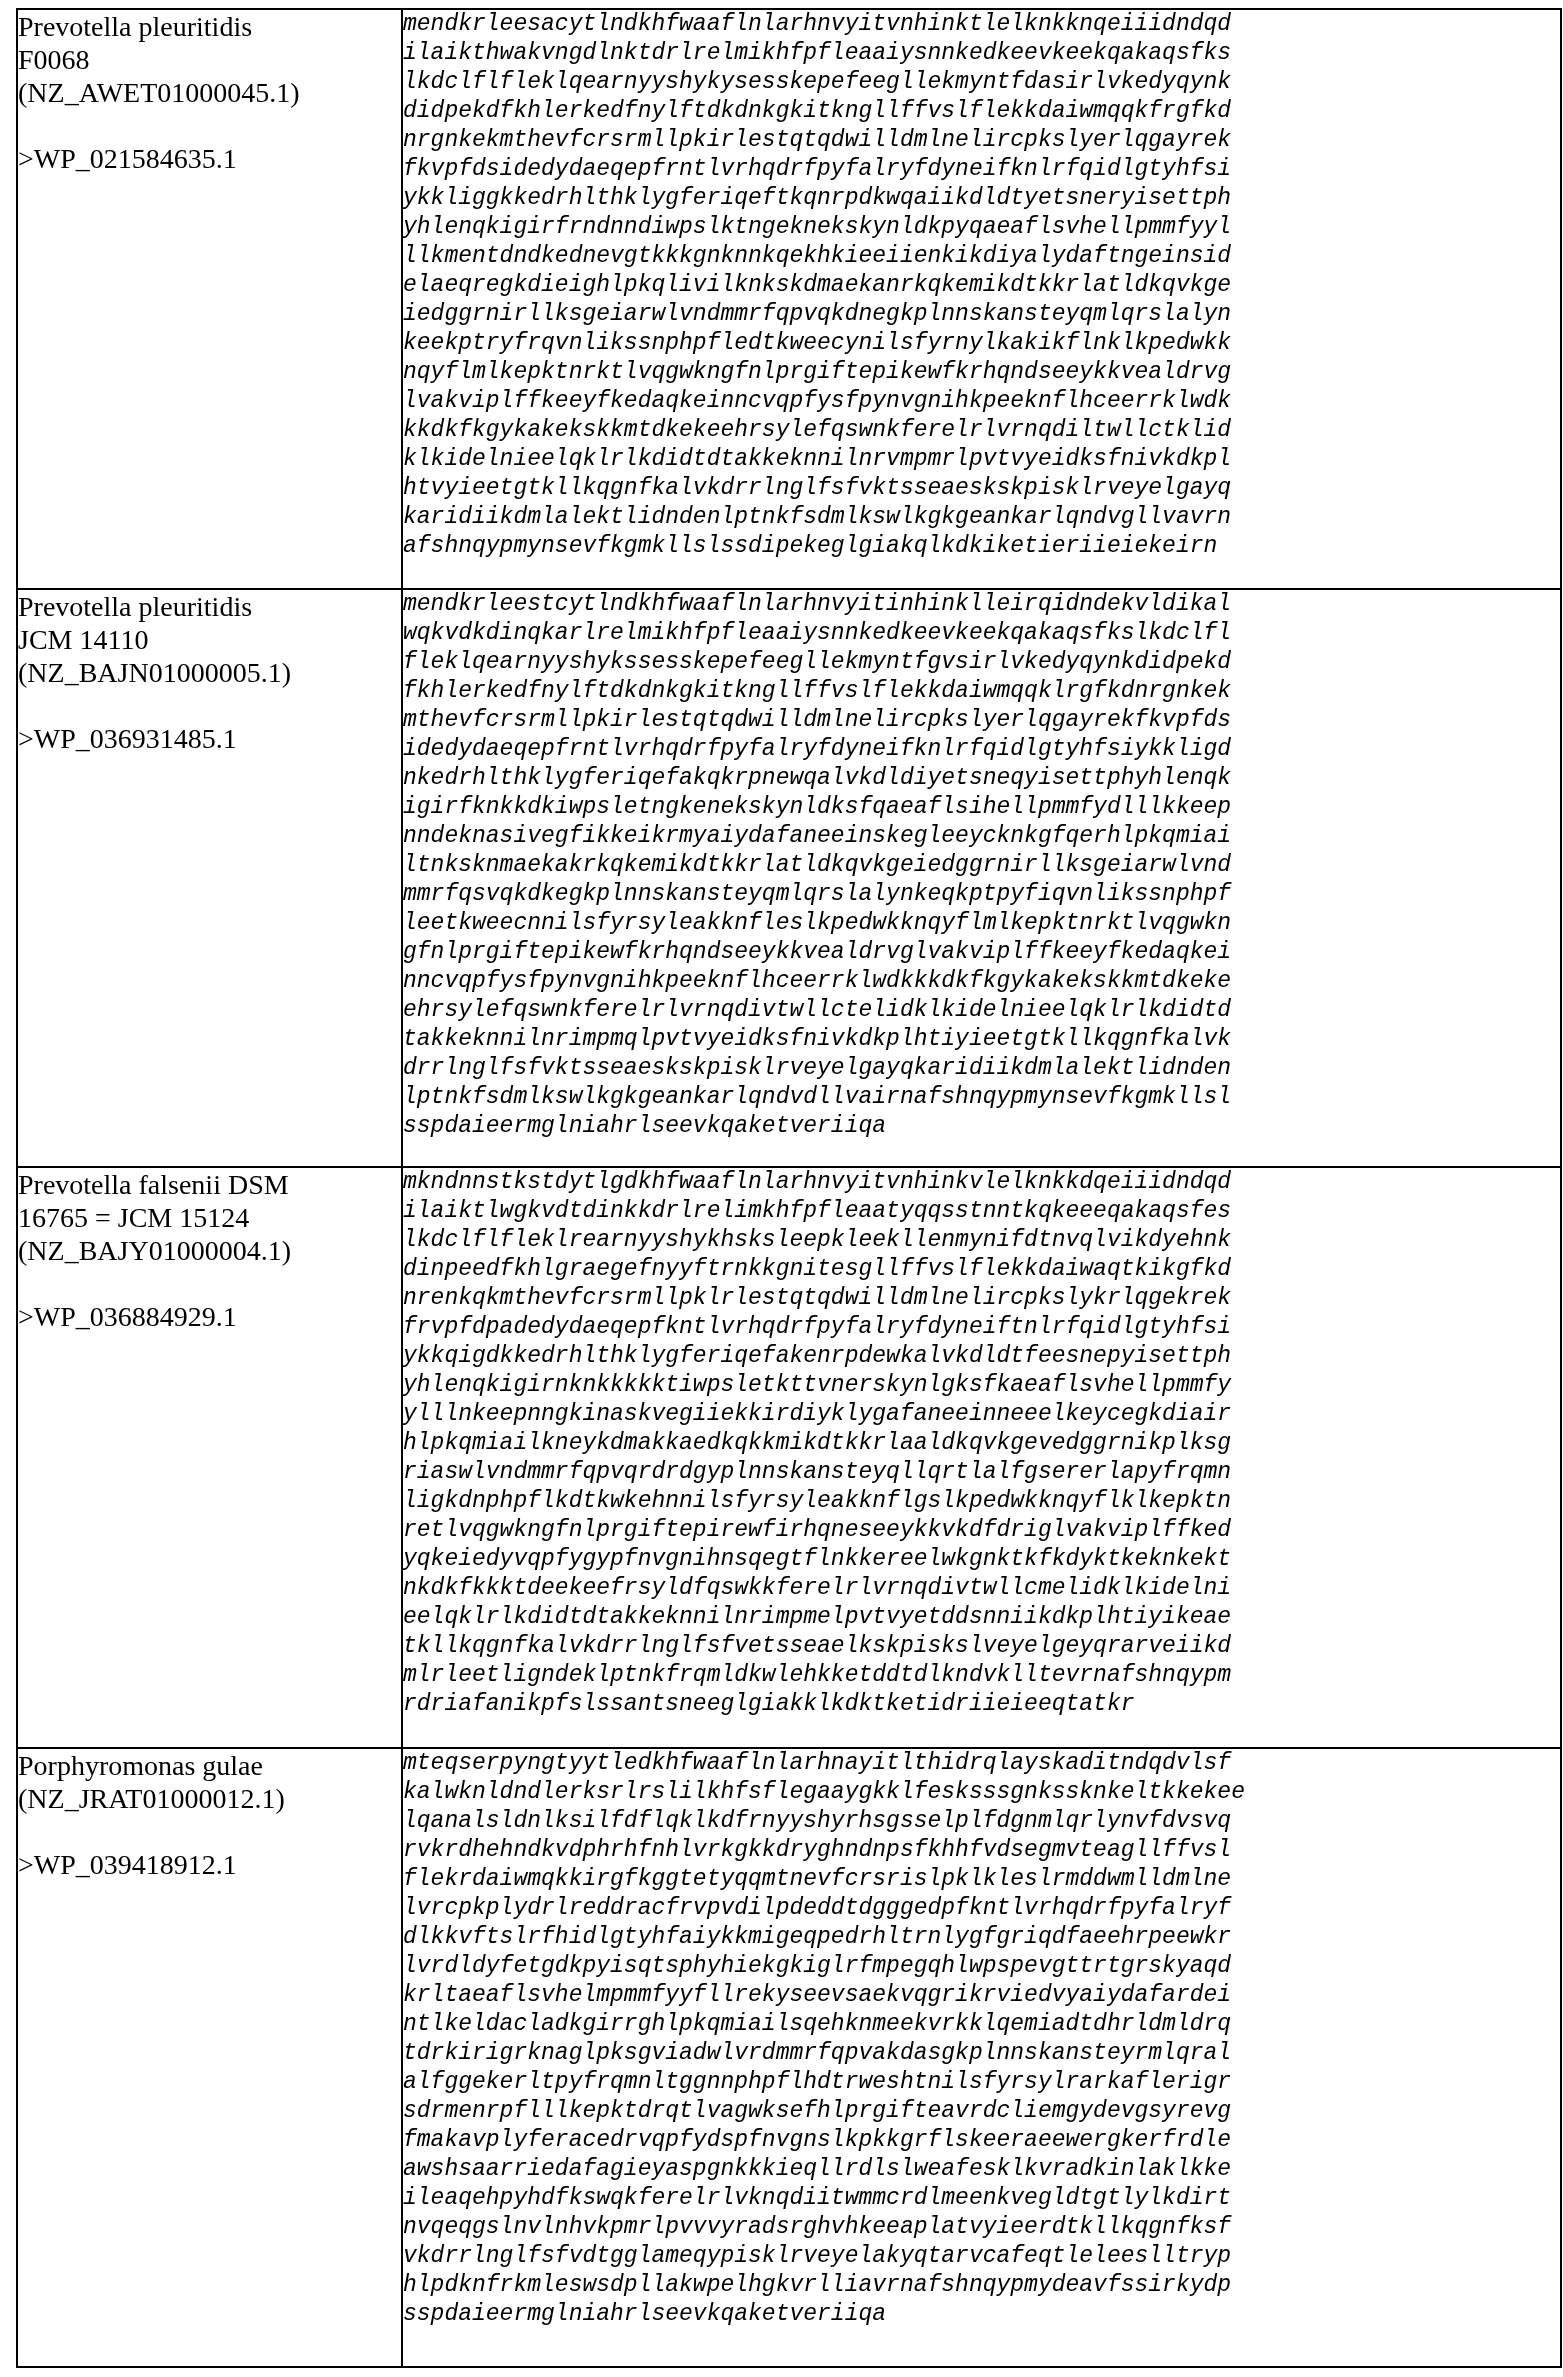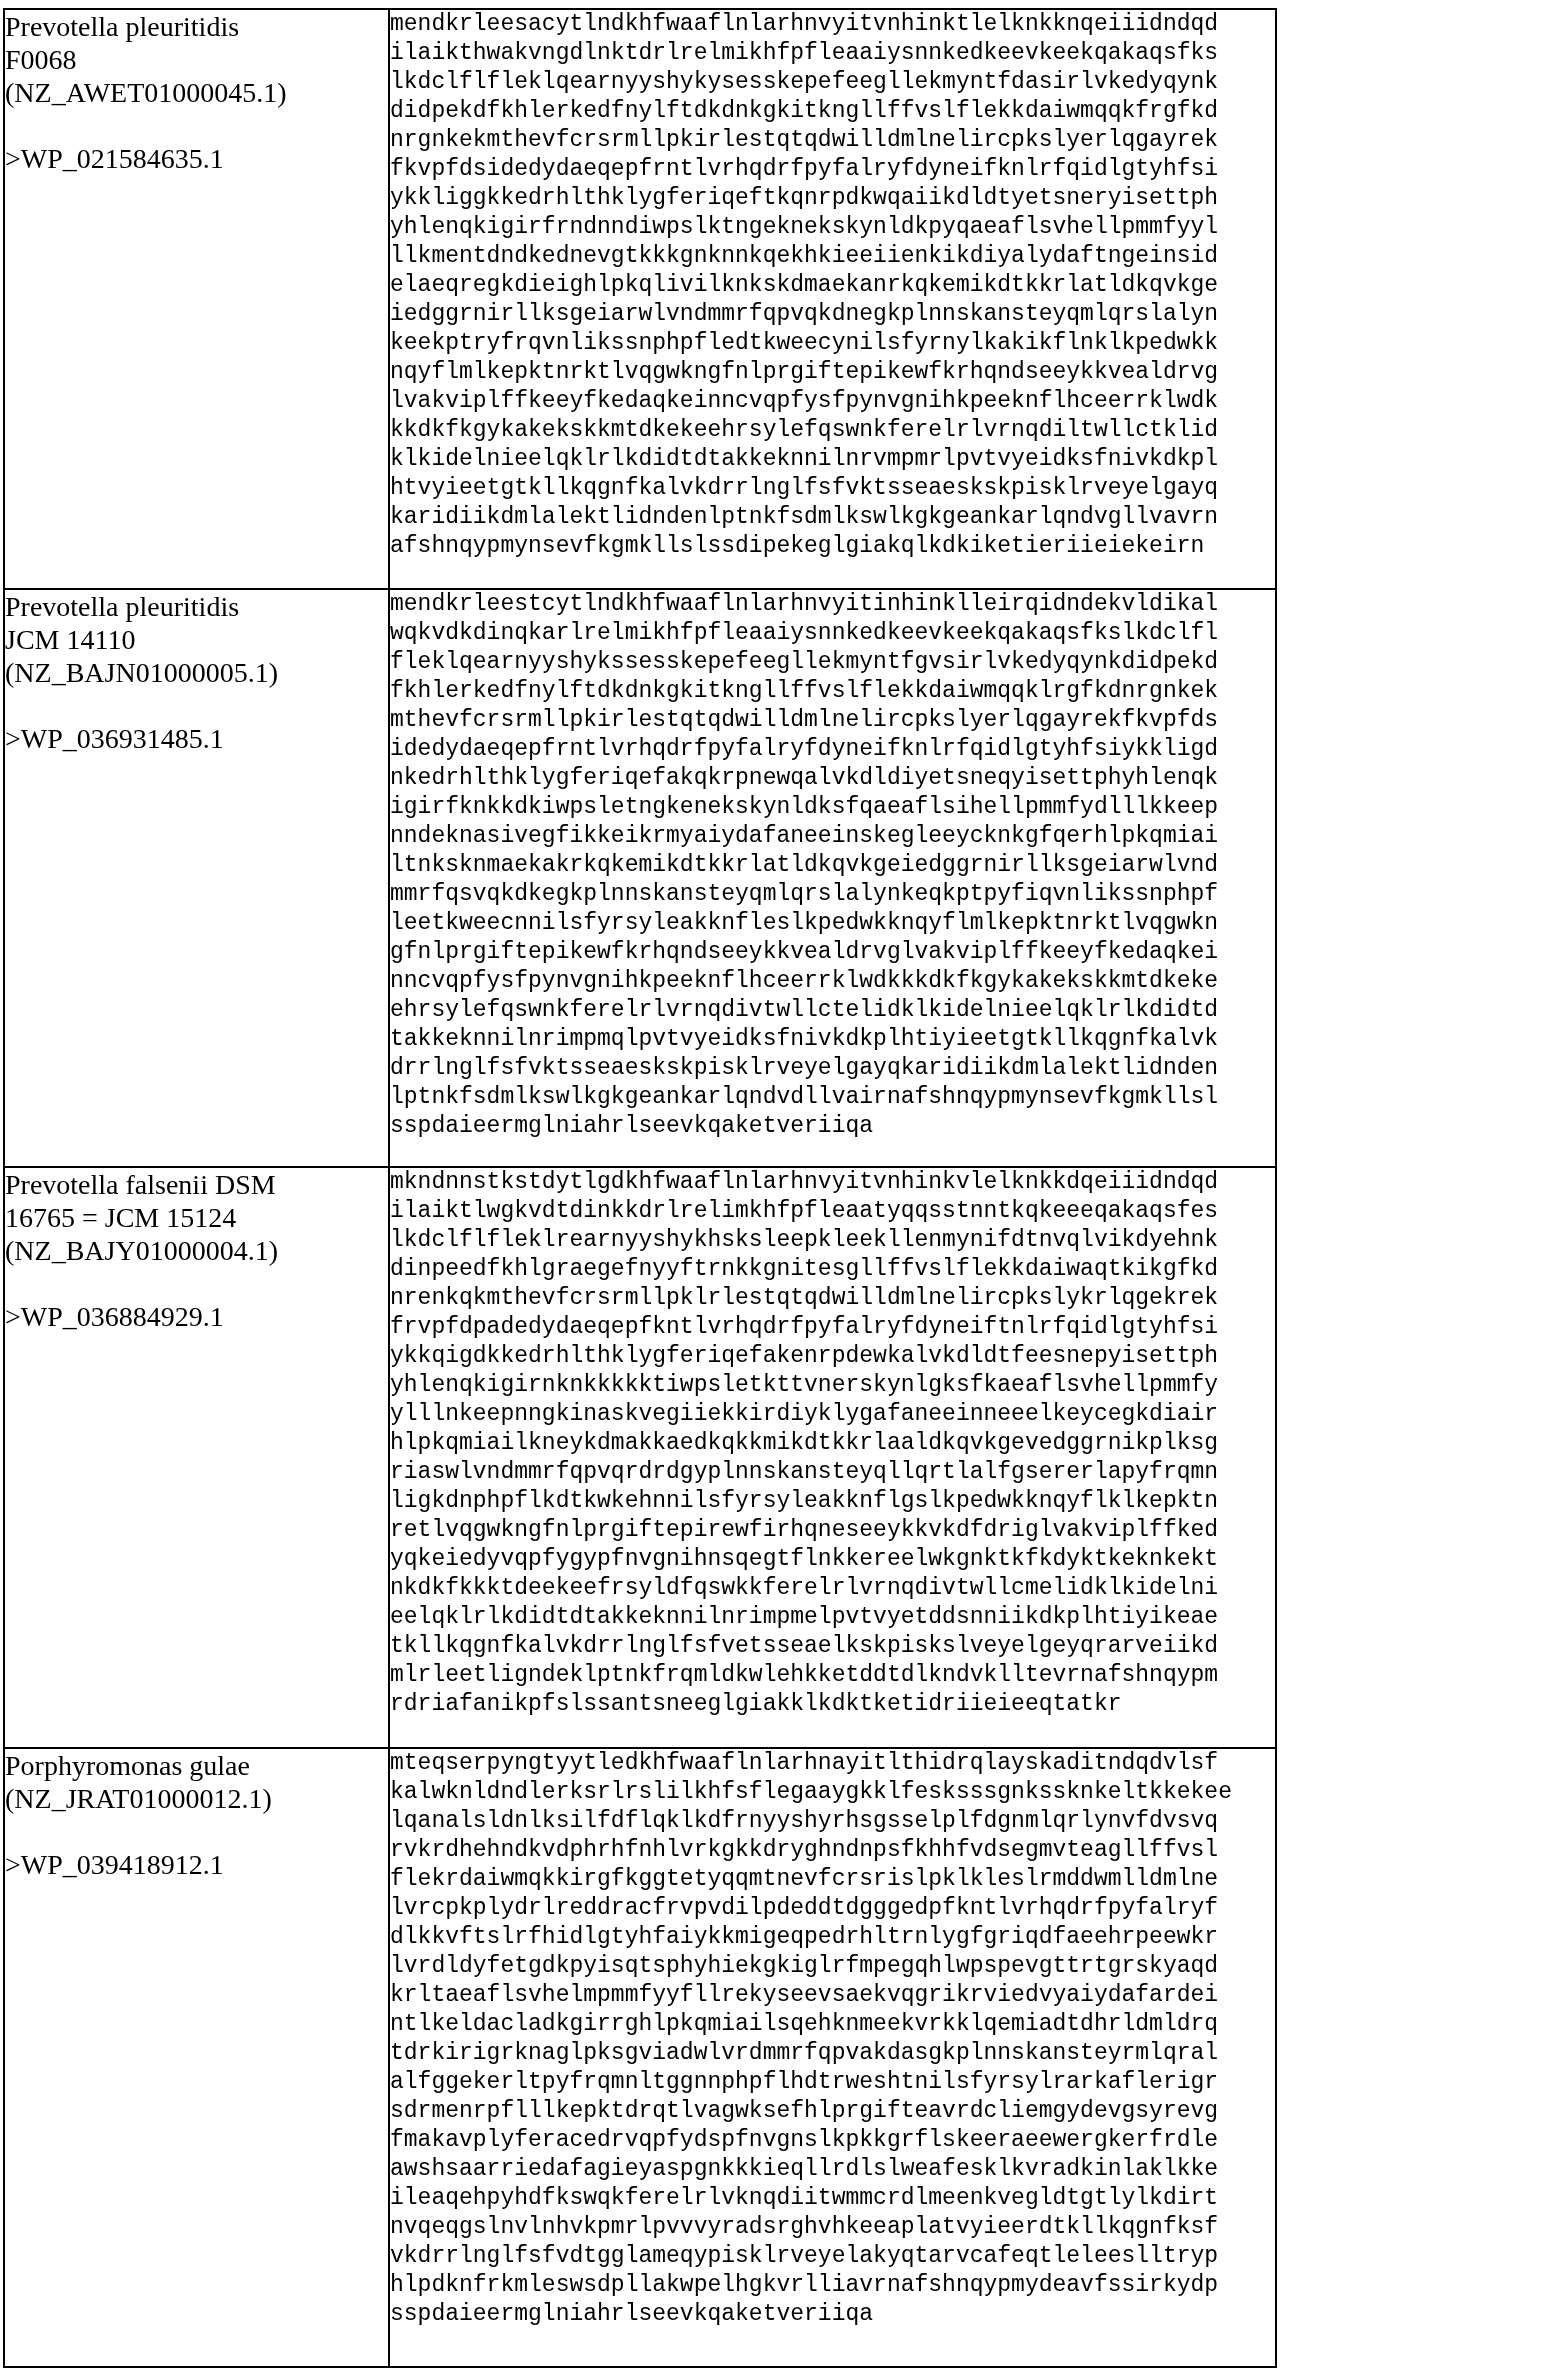--- a/index.html
+++ b/index.html
@@ -1,27 +1,27 @@
 <!DOCTYPE html>
 <html style="font-size:13px"><head>
 <meta charset="utf-8">
 <style>
   html, body { margin: 0; padding: 0; background: #ffffff; }
   body { width: 1564px; height: 2377px; position: relative; }
   table.seq-table {
-    position: absolute; left: 3px; top: 8.1px;
-    width: 1274px; border-collapse: collapse;
+    position: absolute; left: 16px; top: 8.1px;
+    width: 1546px; border-collapse: collapse;
     border: 2.4px solid #000;
   }
   table.seq-table td {
     border: 2.4px solid #000; vertical-align: top;
     padding: 0;
   }
   td.org-cell { width: 383px; padding: 3.3px 0 0 14.7px; }
-  td.seq-cell { padding: 3.3px 0 0 9.8px; }
+  td.seq-cell { padding: 3.3px 0 0 9.8px; font-style: italic; }
   .org-line {
     font-family: "Liberation Serif", "DejaVu Serif", serif;
     font-size: 28px; line-height: 33px; color: #000; white-space: nowrap;
   }
   .org-gap { height: 33px; }
   .seq-line {
     font-family: "Liberation Mono", "DejaVu Sans Mono", monospace;
     font-size: 23px; line-height: 29px; color: #000; white-space: pre;
     letter-spacing: 0px;
   }

